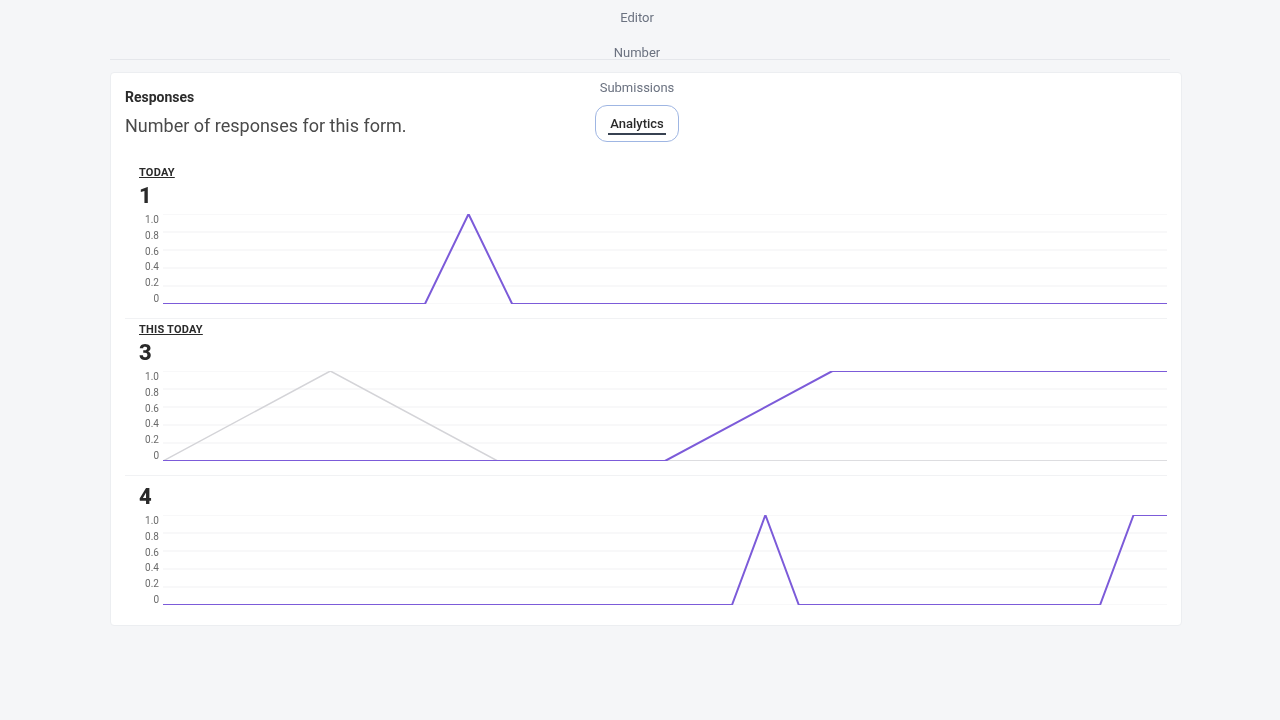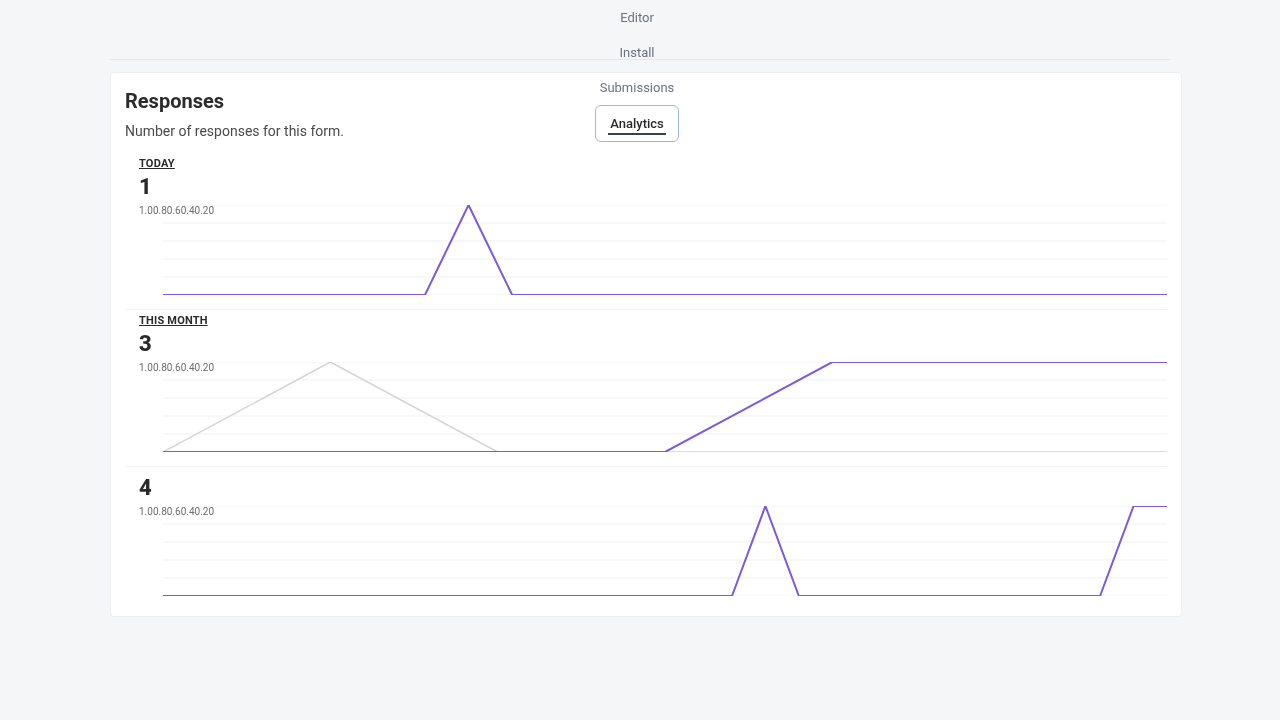--- a/index.html
+++ b/index.html
@@ -24,48 +24,48 @@
     font-size: 13px;
     color: #6b7280;
     padding: 10px 14px;
     margin-right: 6px;
     cursor: pointer;
     position: relative;
   }
   .tab.active {
     color: #2a2a2a;
     border: 1px solid #9fb6e3;
-    border-radius: 6px;
+    border-radius: 12px;
     font-weight: 500;
   }
   .tab.active::after {
     content: "";
     position: absolute;
     left: 12px; right: 12px;
     bottom: 6px;
     height: 2px;
     background: #374151;
   }
   .card {
     margin: 12px 98px 0 110px;
     background: #ffffff;
     border: 1px solid #eceef1;
     border-radius: 4px;
     padding: 16px 14px 18px 14px;
   }
   .card-title {
-    font-size: 20px;
+    font-size: 14px;
     font-weight: 700;
     color: #2b2b2b;
     margin-bottom: 10px;
   }
   .card-subtitle {
-    font-size: 14px;
+    font-size: 18px;
     color: #4a4a4a;
-    margin-bottom: 14px;
+    margin-bottom: 26px;
   }
   .panel {
     padding: 4px 0 14px 14px;
     border-bottom: 1px solid #f1f2f4;
   }
   .panel:last-child { border-bottom: none; padding-bottom: 2px; }
   .panel-label {
     font-size: 11px;
     letter-spacing: 0.2px;
     font-weight: 700;
@@ -79,21 +79,21 @@
     margin-top: 4px;
     margin-bottom: 6px;
   }
   .chart-row {
     display: flex;
     align-items: stretch;
   }
   .yaxis {
     width: 24px;
     display: flex;
-    flex-direction: row;
+    flex-direction: column;
     justify-content: space-between;
     font-size: 10px;
     color: #6b6b6b;
     text-align: right;
     padding-right: 4px;
   }
   .plot {
     position: relative;
     flex: 1;
     height: 90px;
@@ -115,21 +115,21 @@
     stroke: #d4d4d8;
     stroke-width: 1.5;
     fill: none;
   }
 </style>
 </head>
 <body>
 
 <div class="tabbar">
   <div class="tab"><span>Editor</span></div>
-  <div class="tab"><span>Install</span></div>
+  <div class="tab"><span>Number</span></div>
   <div class="tab"><span>Submissions</span></div>
   <div class="tab active"><span>Analytics</span></div>
 </div>
 
 <div class="card">
   <div class="card-title">Responses</div>
   <div class="card-subtitle">Number of responses for this form.</div>
 
   <div id="panels">
       <div class="panel">
@@ -151,21 +151,21 @@
                 <line x1="0" x2="1000" y1="36" y2="36"></line>
                 <line x1="0" x2="1000" y1="54" y2="54"></line>
                 <line x1="0" x2="1000" y1="72" y2="72"></line>
                 <line x1="0" x2="1000" y1="90" y2="90" class="baseline"></line>
               </g>
               <path d="M0.0 90.0 L43.5 90.0 L87.0 90.0 L130.4 90.0 L173.9 90.0 L217.4 90.0 L260.9 90.0 L304.3 0.0 L347.8 90.0 L391.3 90.0 L434.8 90.0 L478.3 90.0 L521.7 90.0 L565.2 90.0 L608.7 90.0 L652.2 90.0 L695.7 90.0 L739.1 90.0 L782.6 90.0 L826.1 90.0 L869.6 90.0 L913.0 90.0 L956.5 90.0 L1000.0 90.0" class="series-primary"></path>
             </svg></div>
         </div>
       </div>
       <div class="panel">
-        <div class="panel-label">THIS MONTH</div>
+        <div class="panel-label">THIS TODAY</div>
         <div class="panel-value">3</div>
         <div class="chart-row">
           <div class="yaxis">
             <span>1.0</span>
             <span>0.8</span>
             <span>0.6</span>
             <span>0.4</span>
             <span>0.2</span>
             <span>0</span>
           </div>

